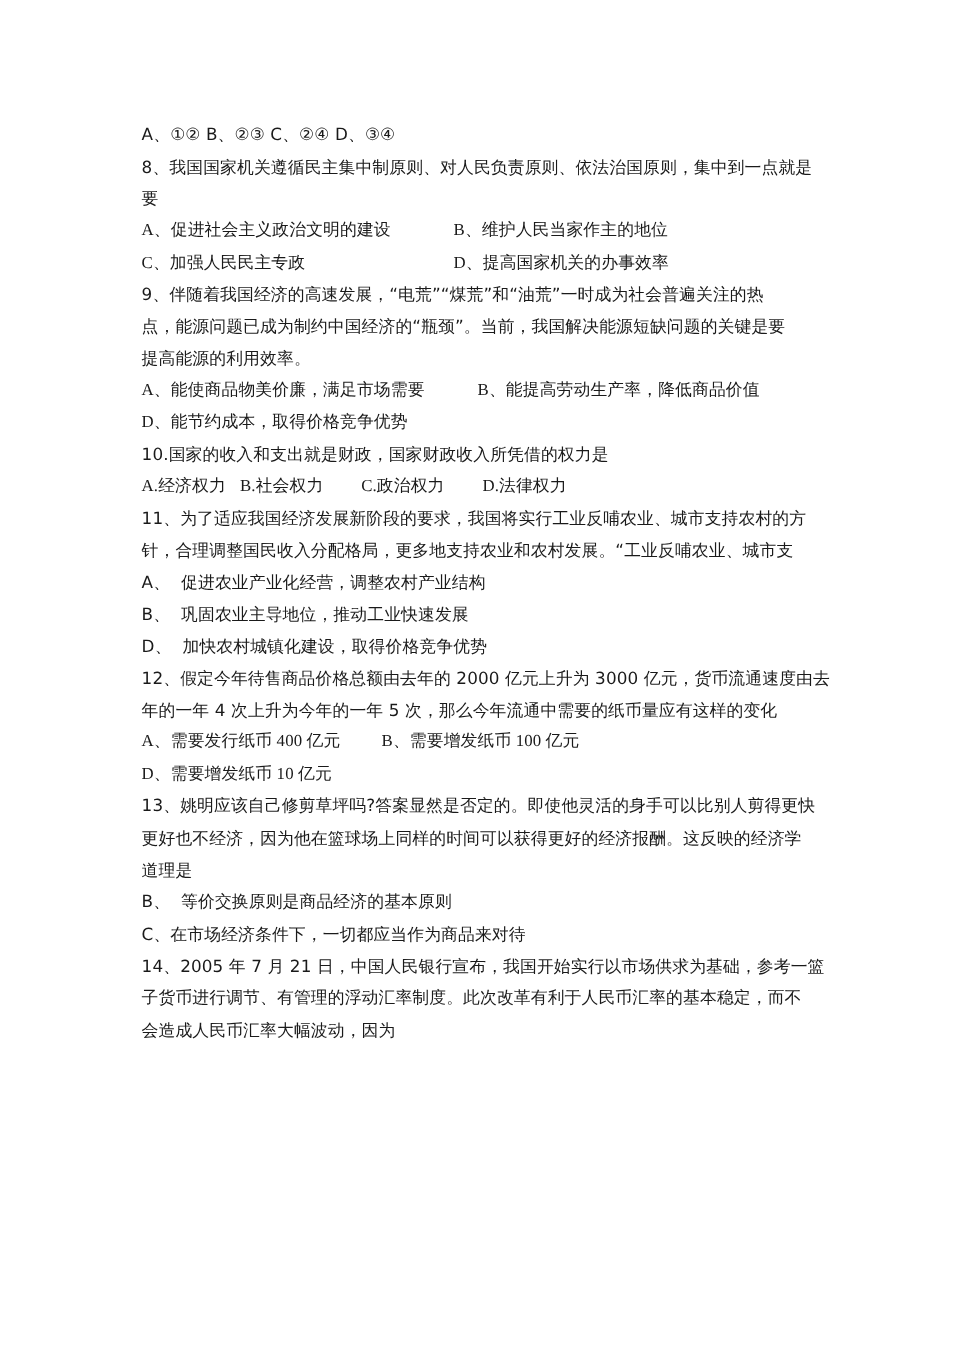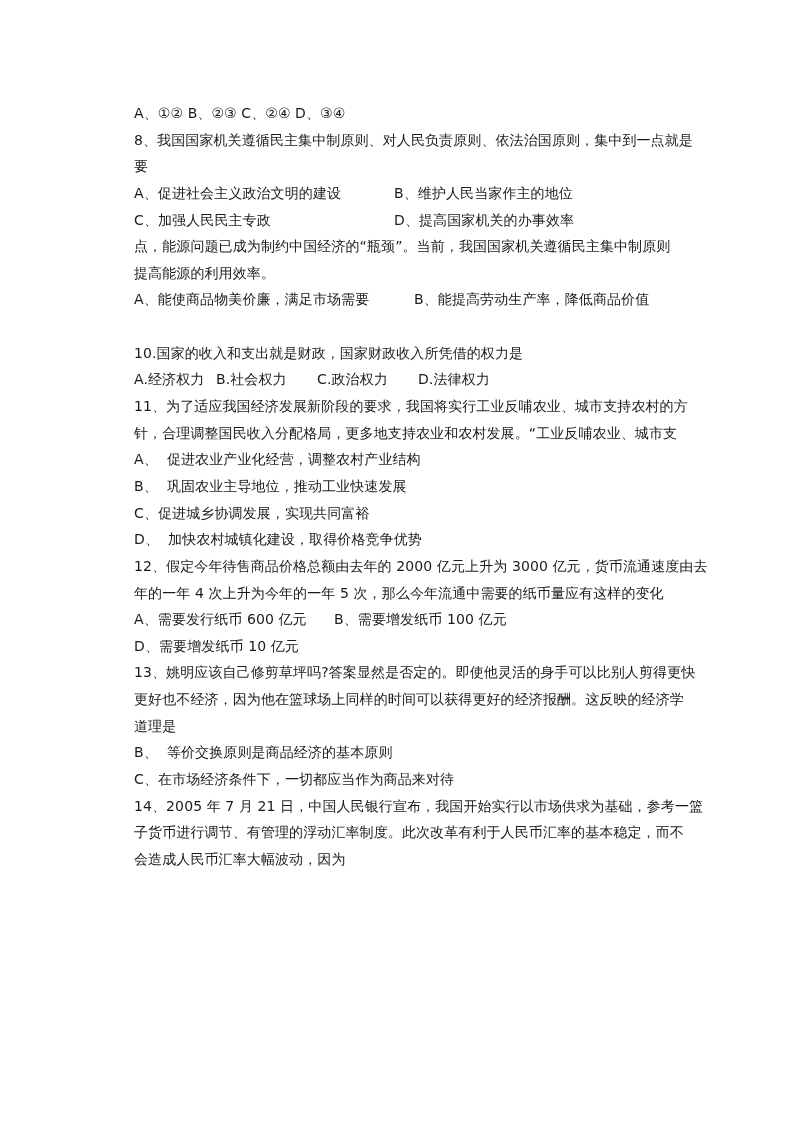--- a/index.html
+++ b/index.html
@@ -1,67 +1,68 @@
 <!DOCTYPE html>
 <html><head>
 <meta charset="utf-8">
 <style>
   html, body { margin: 0; padding: 0; background: #ffffff; }
   body { width: 794px; height: 1123px; position: relative; overflow: hidden;
          font-family: "DejaVu Sans", "Liberation Sans", sans-serif; color: #1a1a1a; }
   .page { position: absolute; left: 118px; top: 100px; width: 570px; }
-  .line { height: 26.65px; line-height: 26.65px; font-size: 14px; white-space: pre; letter-spacing: 0.1px; margin-left: 16px; }
-  .opts { display: flex; }
+  .line { height: 26.65px; line-height: 26.65px; font-size: 14px; white-space: pre; letter-spacing: 0.1px; }
+  .opts { display: flex; font-family: Liberation Serif, serif; }
   .opt { white-space: pre; }
   .col2 { width: 260px; }
 </style>
 </head>
 <body>
 
 <div class="page">
   <div class="line">A、①② B、②③ C、②④ D、③④</div>
   <div class="line">8、我国国家机关遵循民主集中制原则、对人民负责原则、依法治国原则，集中到一点就是</div>
   <div class="line">要</div>
   <div class="line opts">
     <span class="opt col2">A、促进社会主义政治文明的建设</span>
     <span class="opt">B、维护人民当家作主的地位</span>
   </div>
   <div class="line opts">
     <span class="opt col2">C、加强人民民主专政</span>
     <span class="opt">D、提高国家机关的办事效率</span>
   </div>
 
-  <div class="line">点，能源问题已成为制约中国经济的“瓶颈”。当前，我国国家机关遵循民主集中制原则</div>
+  <div class="line">9、伴随着我国经济的高速发展，“电荒”“煤荒”和“油荒”一时成为社会普遍关注的热</div>
+  <div class="line">点，能源问题已成为制约中国经济的“瓶颈”。当前，我国解决能源短缺问题的关键是要</div>
   <div class="line">提高能源的利用效率。</div>
   <div class="line opts">
     <span class="opt" style="width:280px">A、能使商品物美价廉，满足市场需要</span>
     <span class="opt">B、能提高劳动生产率，降低商品价值</span>
   </div>
   <div class="line opts">
+    <span class="opt">D、能节约成本，取得价格竞争优势</span>
   </div>
 
   <div class="line">10.国家的收入和支出就是财政，国家财政收入所凭借的权力是</div>
   <div class="line opts">
     <span class="opt" style="width:82px">A.经济权力</span>
     <span class="opt" style="width:101px">B.社会权力</span>
     <span class="opt" style="width:101px">C.政治权力</span>
     <span class="opt">D.法律权力</span>
   </div>
 
   <div class="line">11、为了适应我国经济发展新阶段的要求，我国将实行工业反哺农业、城市支持农村的方</div>
   <div class="line">针，合理调整国民收入分配格局，更多地支持农业和农村发展。“工业反哺农业、城市支</div>
   <div class="line">A、  促进农业产业化经营，调整农村产业结构</div>
   <div class="line">B、  巩固农业主导地位，推动工业快速发展</div>
-  <div class="line">C、促进城乡协调发展，实现共同富裕</div>
   <div class="line">D、  加快农村城镇化建设，取得价格竞争优势</div>
 
   <div class="line">12、假定今年待售商品价格总额由去年的 2000 亿元上升为 3000 亿元，货币流通速度由去</div>
   <div class="line">年的一年 4 次上升为今年的一年 5 次，那么今年流通中需要的纸币量应有这样的变化</div>
   <div class="line opts">
-    <span class="opt" style="width:200px">A、需要发行纸币 600 亿元</span>
+    <span class="opt" style="width:200px">A、需要发行纸币 400 亿元</span>
     <span class="opt">B、需要增发纸币 100 亿元</span>
   </div>
   <div class="line opts">
     <span class="opt">D、需要增发纸币 10 亿元</span>
   </div>
 
   <div class="line">13、姚明应该自己修剪草坪吗?答案显然是否定的。即使他灵活的身手可以比别人剪得更快</div>
   <div class="line">更好也不经济，因为他在篮球场上同样的时间可以获得更好的经济报酬。这反映的经济学</div>
   <div class="line">道理是</div>
   <div class="line">B、  等价交换原则是商品经济的基本原则</div>

